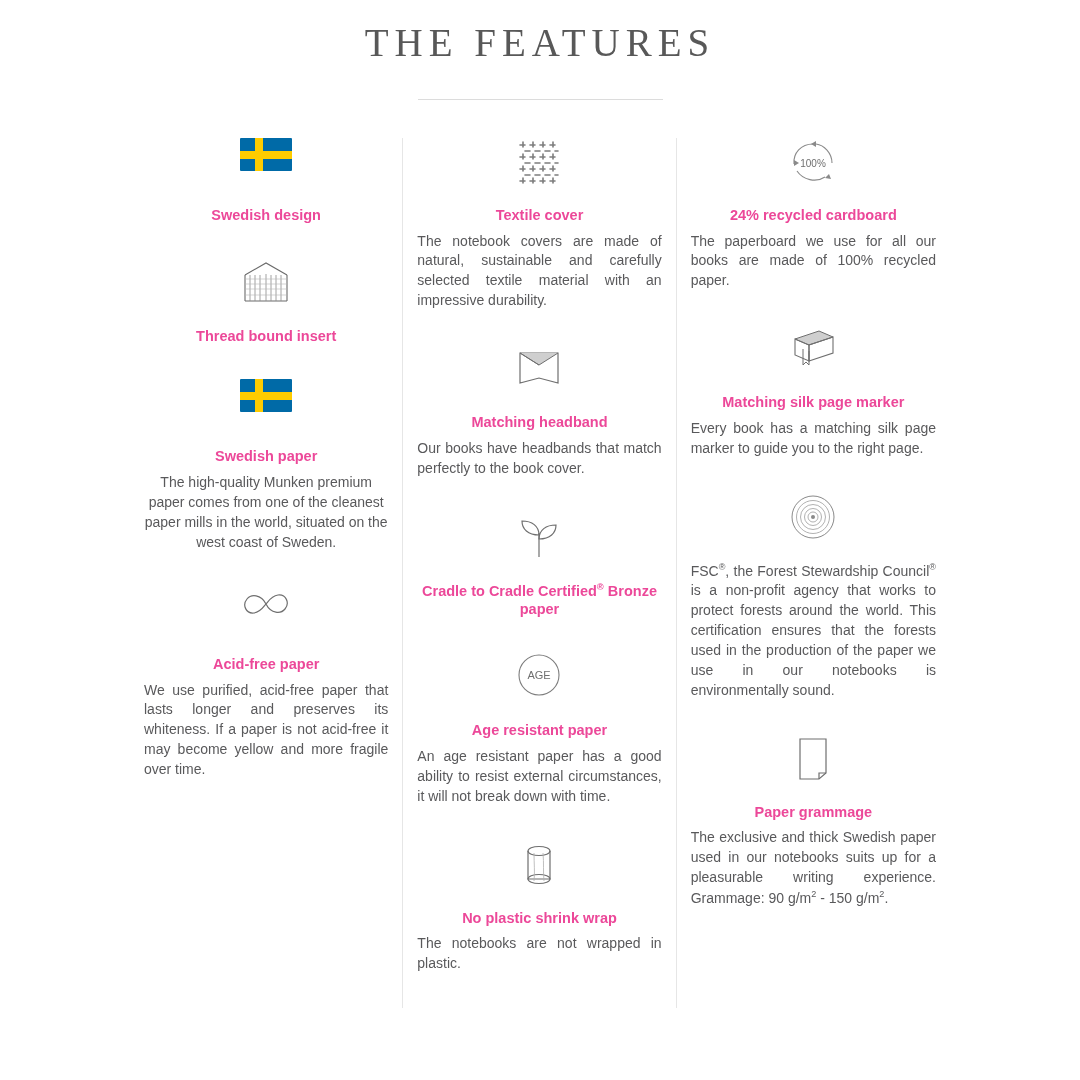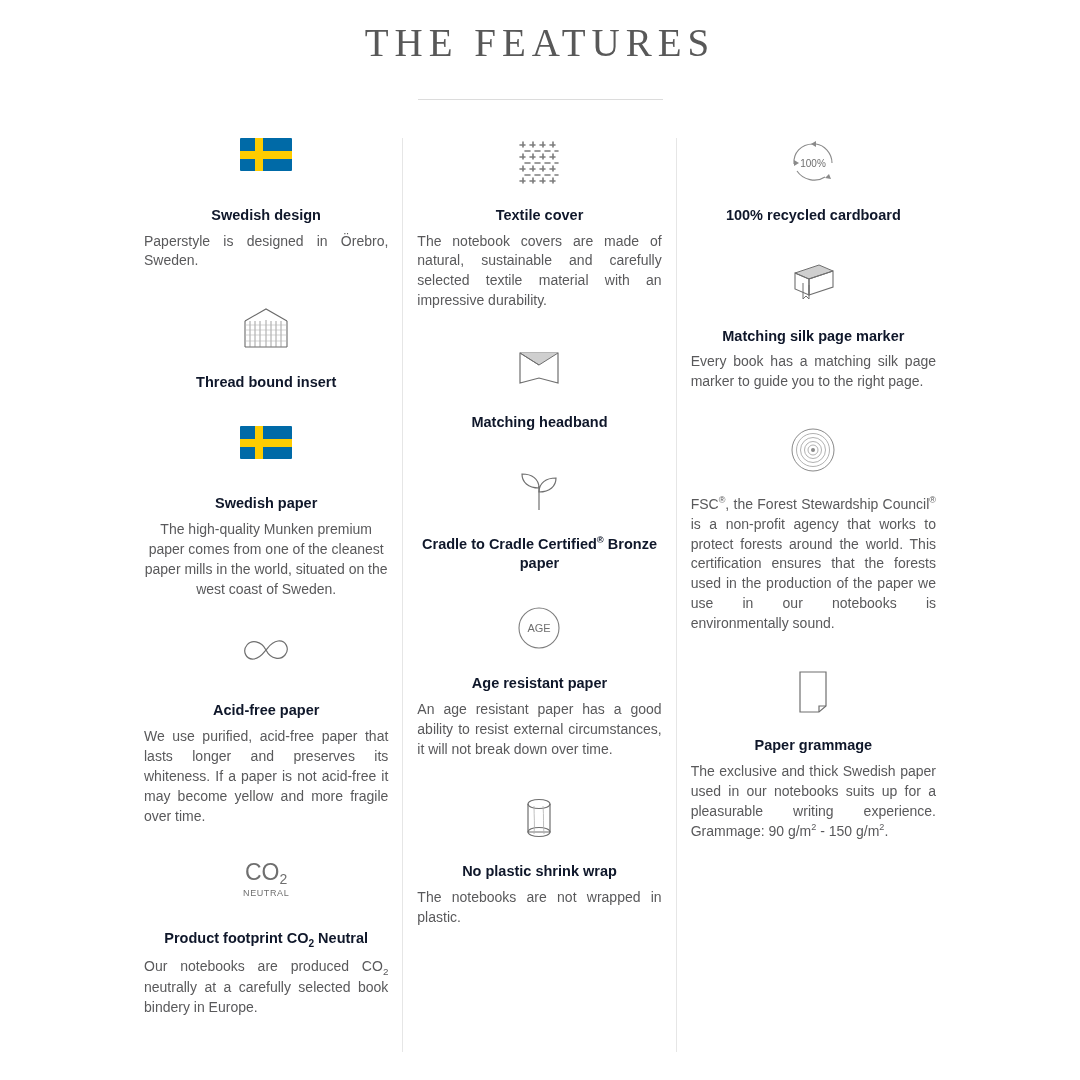--- a/index.html
+++ b/index.html
@@ -54,21 +54,21 @@
     height: 56px;
     display: flex;
     align-items: flex-start;
     justify-content: center;
     margin-bottom: 12px;
   }
   .feat-title {
     text-align: center;
     font-size: 14.5px;
     font-weight: bold;
-    color: #0f172a;
+    color: #ec4899;
     margin-bottom: 7px;
     line-height: 1.3;
   }
   .feat-desc {
     font-size: 14px;
     line-height: 1.42;
     color: #59595b;
     text-align: justify;
   }
   .feat-desc.left { text-align: center; }
@@ -104,21 +104,20 @@
 
   <div class="grid">
 
     <div class="col c1">
 
       <div class="cell">
         <div class="icon-wrap">
           <div class="flag"></div>
         </div>
         <div class="feat-title">Swedish design</div>
-        <div class="feat-desc">Paperstyle is designed in Örebro, Sweden.</div>
       </div>
 
       <div class="cell">
         <div class="icon-wrap">
           <svg class="icon-svg" width="54" height="46" viewBox="0 0 54 46">
             <path d="M6 16 L27 4 L48 16" fill="none" stroke="#6b6b6b" stroke-width="1.1"></path>
             <path d="M6 16 L6 42 M48 16 L48 42" fill="none" stroke="#6b6b6b" stroke-width="1.1"></path>
             <path d="M6 42 L48 42" fill="none" stroke="#6b6b6b" stroke-width="1.1"></path>
             <g stroke="#8a8a8a" stroke-width="0.8">
               <path d="M11 16 L11 42 M16 16 L16 42 M21 16 L21 42 M27 15 L27 42 M32 16 L32 42 M37 16 L37 42 M42 16 L42 42"></path>
@@ -140,30 +139,20 @@
       <div class="cell">
         <div class="icon-wrap">
           <svg class="icon-svg" width="58" height="34" viewBox="0 0 58 34">
             <path d="M29 17 C24 7, 14 7, 10 12 C5 18, 9 27, 17 26 C24 25, 27 19, 29 17 C31 15, 34 9, 41 8 C49 7, 53 16, 48 22 C44 27, 34 27, 29 17 Z" fill="none" stroke="#6f6f6f" stroke-width="1.2"></path>
           </svg>
         </div>
         <div class="feat-title">Acid-free paper</div>
         <div class="feat-desc">We use purified, acid-free paper that lasts longer and preserves its whiteness. If a paper is not acid-free it may become yellow and more fragile over time.</div>
       </div>
 
-      <div class="cell">
-        <div class="icon-wrap">
-          <div style="text-align:center;line-height:1;">
-            <span style="font-size:23px;color:#6f6f6f;">CO</span><span style="font-size:14px;color:#6f6f6f;vertical-align:sub;">2</span>
-            <div style="font-size:9px;letter-spacing:0.6px;color:#6f6f6f;margin-top:3px;">NEUTRAL</div>
-          </div>
-        </div>
-        <div class="feat-title">Product footprint CO<sub>2</sub> Neutral</div>
-        <div class="feat-desc">Our notebooks are produced CO<sub>2</sub> neutrally at a carefully selected book bindery in Europe.</div>
-      </div>
 
     </div>
 
     <div class="col c2">
 
       <div class="cell">
         <div class="icon-wrap">
           <svg class="icon-svg" width="48" height="48" viewBox="0 0 48 48">
             <g stroke="#7d7d7d" stroke-width="1.6" stroke-linecap="round">
               <path d="M5 7 h5 M15 7 h5 M25 7 h5 M35 7 h5"></path>
@@ -188,20 +177,21 @@
 
       <div class="cell">
         <div class="icon-wrap">
           <svg class="icon-svg" width="54" height="44" viewBox="0 0 54 44">
             <path d="M8 8 L46 8 L46 38 L27 33 L8 38 Z" fill="none" stroke="#6f6f6f" stroke-width="1.2"></path>
             <path d="M8 8 L27 20 L46 8" fill="#cfcfcf" stroke="#6f6f6f" stroke-width="1"></path>
             <path d="M8 8 L27 20" stroke="#6f6f6f" stroke-width="1" fill="none"></path>
           </svg>
         </div>
         <div class="feat-title">Matching headband</div>
+        <div class="feat-desc">Our books have headbands that match perfectly to the book cover.</div>
       </div>
 
       <div class="cell">
         <div class="icon-wrap">
           <svg class="icon-svg" width="50" height="48" viewBox="0 0 50 48">
             <path d="M25 44 L25 20" stroke="#6f6f6f" stroke-width="1.2" fill="none"></path>
             <path d="M25 22 C14 22, 8 16, 8 8 C18 8, 25 13, 25 22 Z" fill="none" stroke="#6f6f6f" stroke-width="1.2"></path>
             <path d="M25 26 C36 26, 42 20, 42 12 C32 12, 25 17, 25 26 Z" fill="none" stroke="#6f6f6f" stroke-width="1.2"></path>
           </svg>
         </div>
@@ -209,21 +199,21 @@
       </div>
 
       <div class="cell">
         <div class="icon-wrap">
           <svg class="icon-svg" width="44" height="44" viewBox="0 0 44 44">
             <circle cx="22" cy="22" r="20" fill="none" stroke="#7d7d7d" stroke-width="1.1"></circle>
             <text x="22" y="26" font-family="Liberation Sans, sans-serif" font-size="11" fill="#6f6f6f" text-anchor="middle">AGE</text>
           </svg>
         </div>
         <div class="feat-title">Age resistant paper</div>
-        <div class="feat-desc">An age resistant paper has a good ability to resist external circumstances, it will not break down over time.</div>
+        <div class="feat-desc">An age resistant paper has a good ability to resist external circumstances, it will not break down with time.</div>
       </div>
 
       <div class="cell">
         <div class="icon-wrap">
           <svg class="icon-svg" width="46" height="46" viewBox="0 0 46 46">
             <path d="M12 10 L12 38 L34 38 L34 10" fill="none" stroke="#6f6f6f" stroke-width="1.2"></path>
             <ellipse cx="23" cy="10" rx="11" ry="4.5" fill="none" stroke="#6f6f6f" stroke-width="1.2"></ellipse>
             <ellipse cx="23" cy="38" rx="11" ry="4.5" fill="none" stroke="#6f6f6f" stroke-width="1.2"></ellipse>
             <path d="M18 12 C18 22, 19 32, 18 40" fill="none" stroke="#b0b0b0" stroke-width="0.8"></path>
             <path d="M27 12 C28 22, 27 32, 28 40" fill="none" stroke="#b0b0b0" stroke-width="0.8"></path>
@@ -242,21 +232,22 @@
           <svg class="icon-svg" width="50" height="48" viewBox="0 0 50 48">
             <path d="M25 6 C13 6, 5 15, 6 26" fill="none" stroke="#8a8a8a" stroke-width="1.1"></path>
             <path d="M9 33 C15 42, 28 45, 37 39" fill="none" stroke="#8a8a8a" stroke-width="1.1"></path>
             <path d="M44 25 C44 15, 36 7, 28 6" fill="none" stroke="#8a8a8a" stroke-width="1.1"></path>
             <path d="M6 22 L6 28 L11 25 Z" fill="#8a8a8a"></path>
             <path d="M41 36 L37 40 L43 41 Z" fill="#8a8a8a"></path>
             <path d="M28 3 L28 9 L23 6 Z" fill="#8a8a8a"></path>
             <text x="25" y="29" font-family="Liberation Sans, sans-serif" font-size="10" fill="#6f6f6f" text-anchor="middle">100%</text>
           </svg>
         </div>
-        <div class="feat-title">100% recycled cardboard</div>
+        <div class="feat-title">24% recycled cardboard</div>
+        <div class="feat-desc">The paperboard we use for all our books are made of 100% recycled paper.</div>
       </div>
 
       <div class="cell">
         <div class="icon-wrap">
           <svg class="icon-svg" width="56" height="44" viewBox="0 0 56 44">
             <path d="M10 14 L34 6 L48 12 L24 20 Z" fill="#cfcfcf" stroke="#6f6f6f" stroke-width="1"></path>
             <path d="M10 14 L10 30 L24 36 L24 20 Z" fill="none" stroke="#6f6f6f" stroke-width="1.1"></path>
             <path d="M24 20 L24 36 L48 28 L48 12 Z" fill="none" stroke="#6f6f6f" stroke-width="1.1"></path>
             <path d="M18 24 L18 40 L21 37 L24 40 L24 26" fill="none" stroke="#6f6f6f" stroke-width="1"></path>
           </svg>

